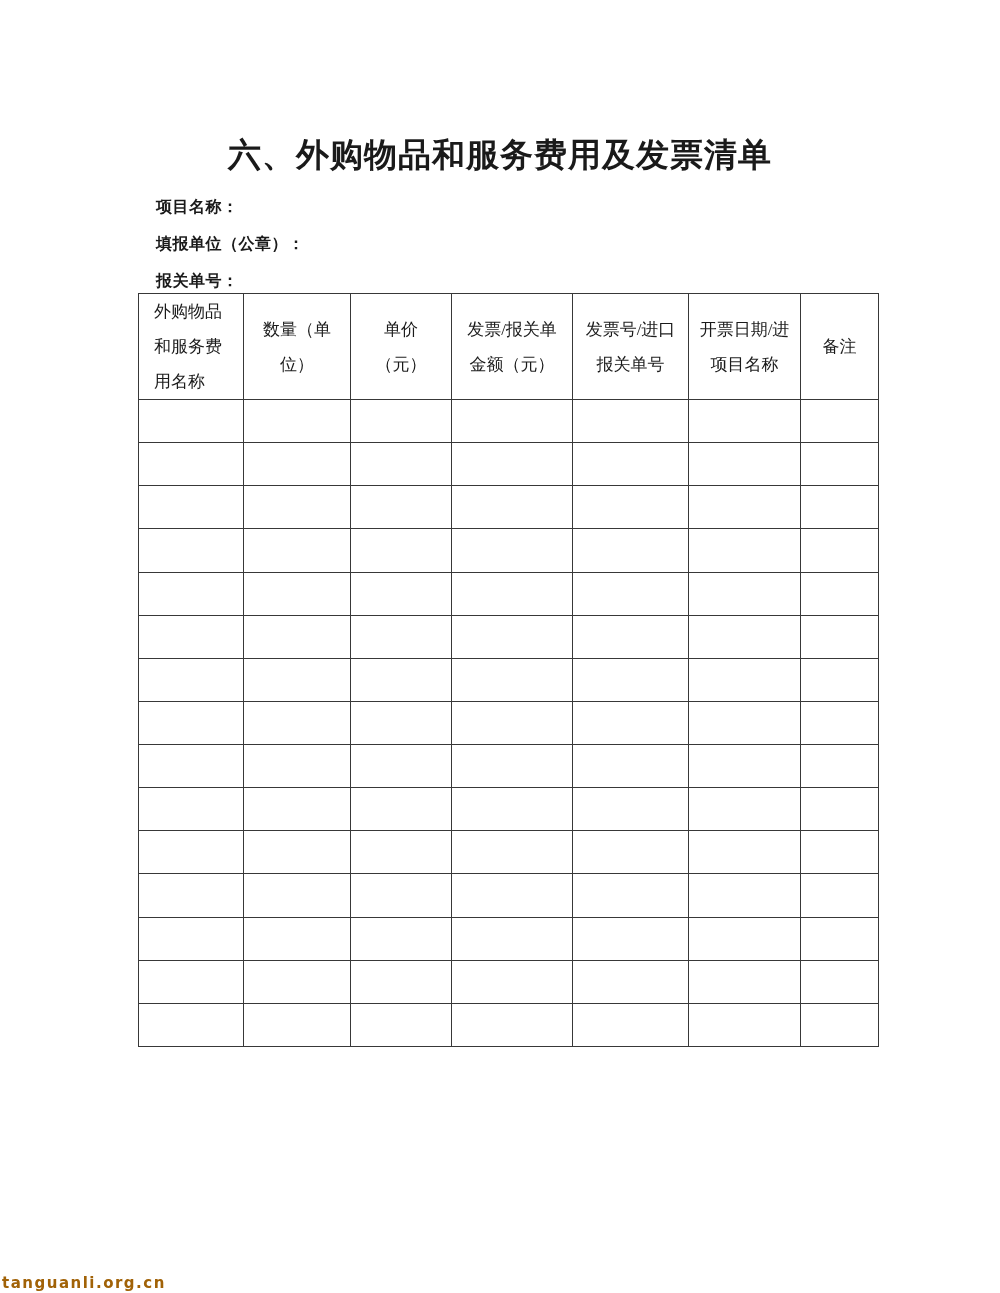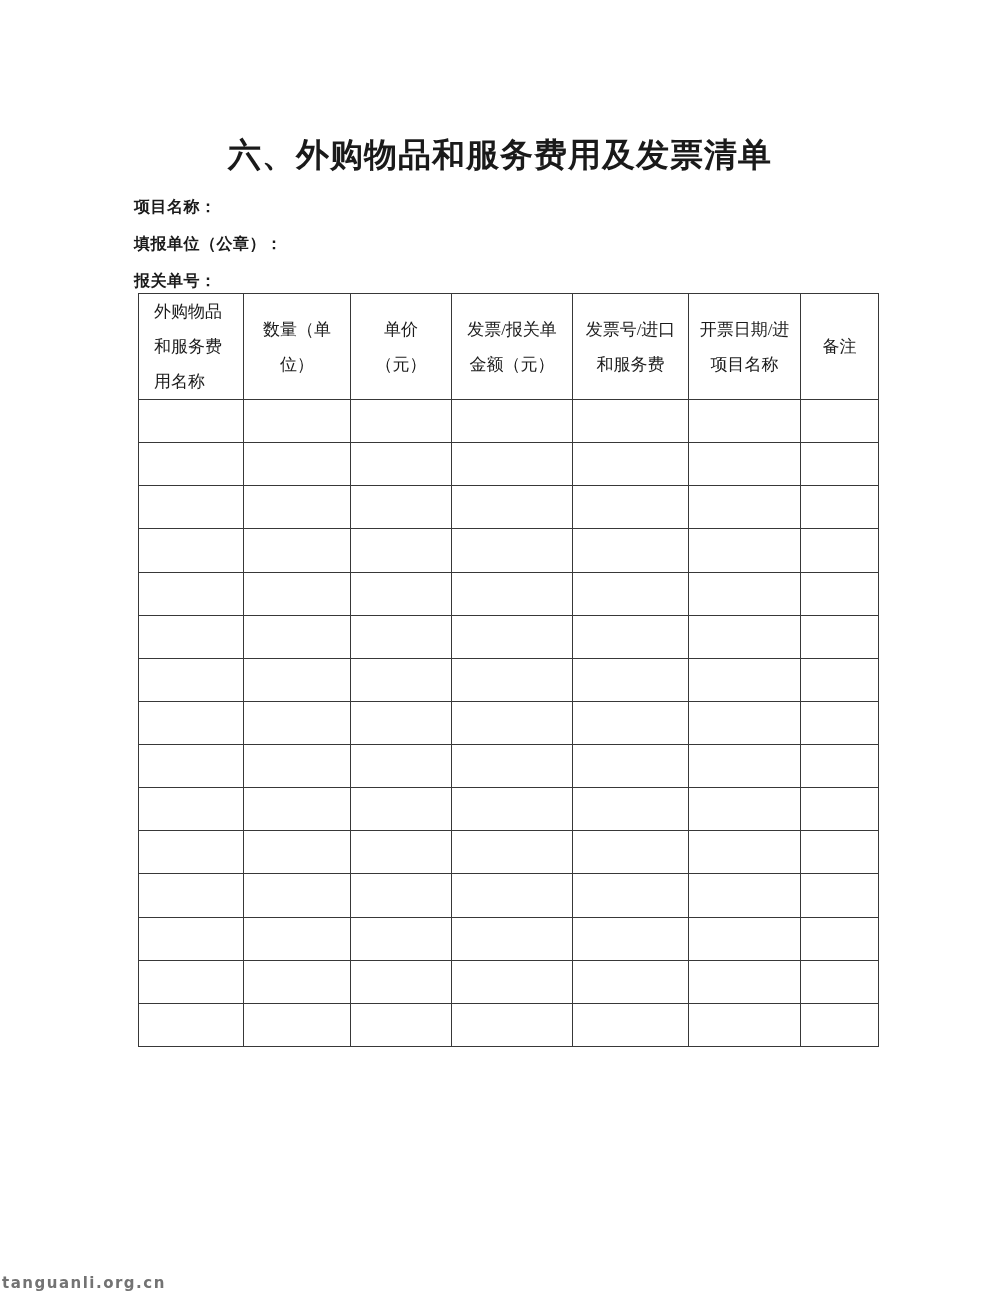--- a/index.html
+++ b/index.html
@@ -24,21 +24,21 @@
     left: 0;
     width: 100%;
     margin: 0;
     text-align: center;
     font-size: 33px;
     font-weight: bold;
     letter-spacing: 1px;
   }
   .meta-line {
     position: absolute;
-    left: 134px;
+    left: 156px;
     font-size: 16px;
     font-weight: bold;
     letter-spacing: 0.5px;
     white-space: nowrap;
   }
   .meta-line.m1 { top: 197px; }
   .meta-line.m2 { top: 234px; text-align: center; }
   .meta-line.m3 { top: 271px; }
 
   table.grid {
@@ -113,21 +113,21 @@
           <th class="left-align">外购物品
 和服务费
 用名称</th>
           <th>数量（单
 位）</th>
           <th>单价
 （元）</th>
           <th>发票/报关单
 金额（元）</th>
           <th>发票号/进口
-和服务费</th>
+报关单号</th>
           <th>开票日期/进
 项目名称</th>
           <th>备注</th>
         </tr>
     </thead>
     <tbody>
         <tr>
           <td></td>
           <td></td>
           <td></td>
@@ -258,15 +258,15 @@
           <td></td>
           <td></td>
           <td></td>
           <td></td>
           <td></td>
           <td></td>
         </tr>
       </tbody>
   </table>
 
-  <div class="watermark" style="color: #737373;">tanguanli.org.cn</div>
+  <div class="watermark" style="color: #a16207;">tanguanli.org.cn</div>
 
 </div>
 
 </body></html>

